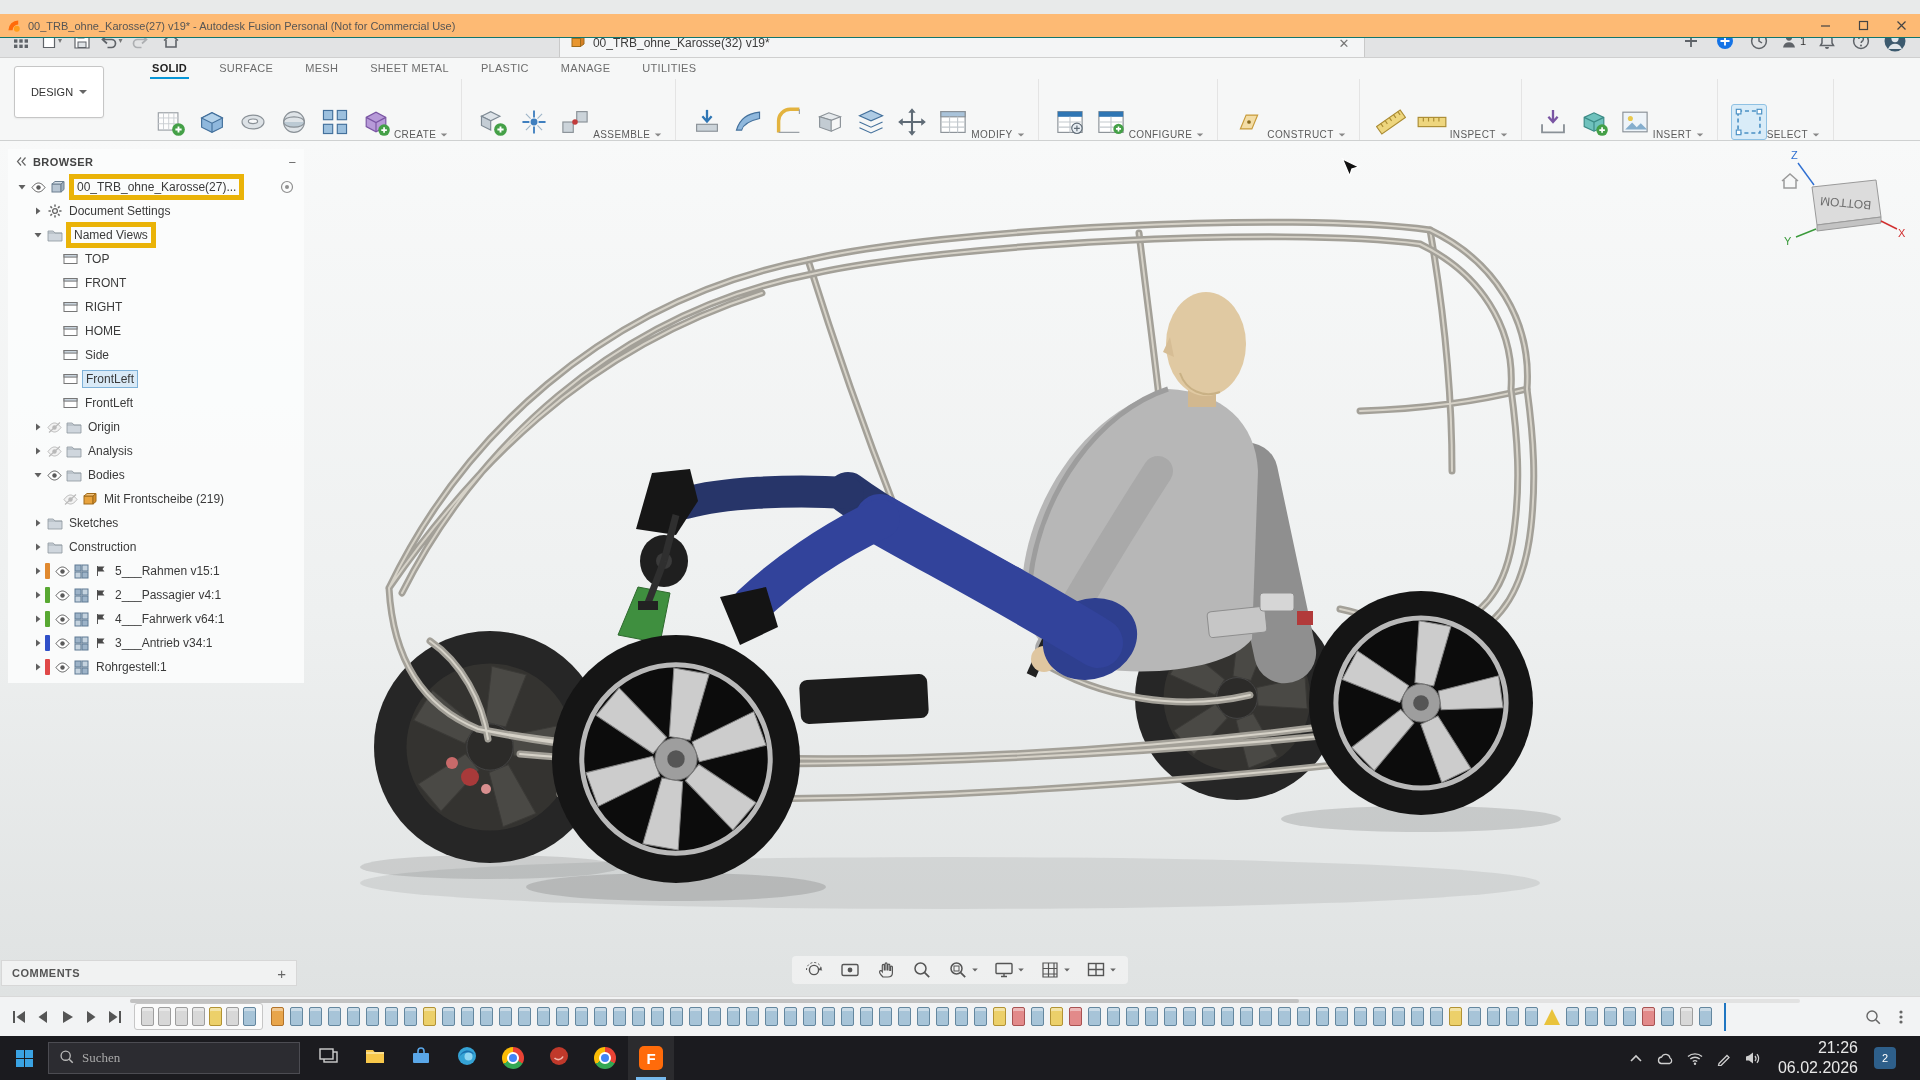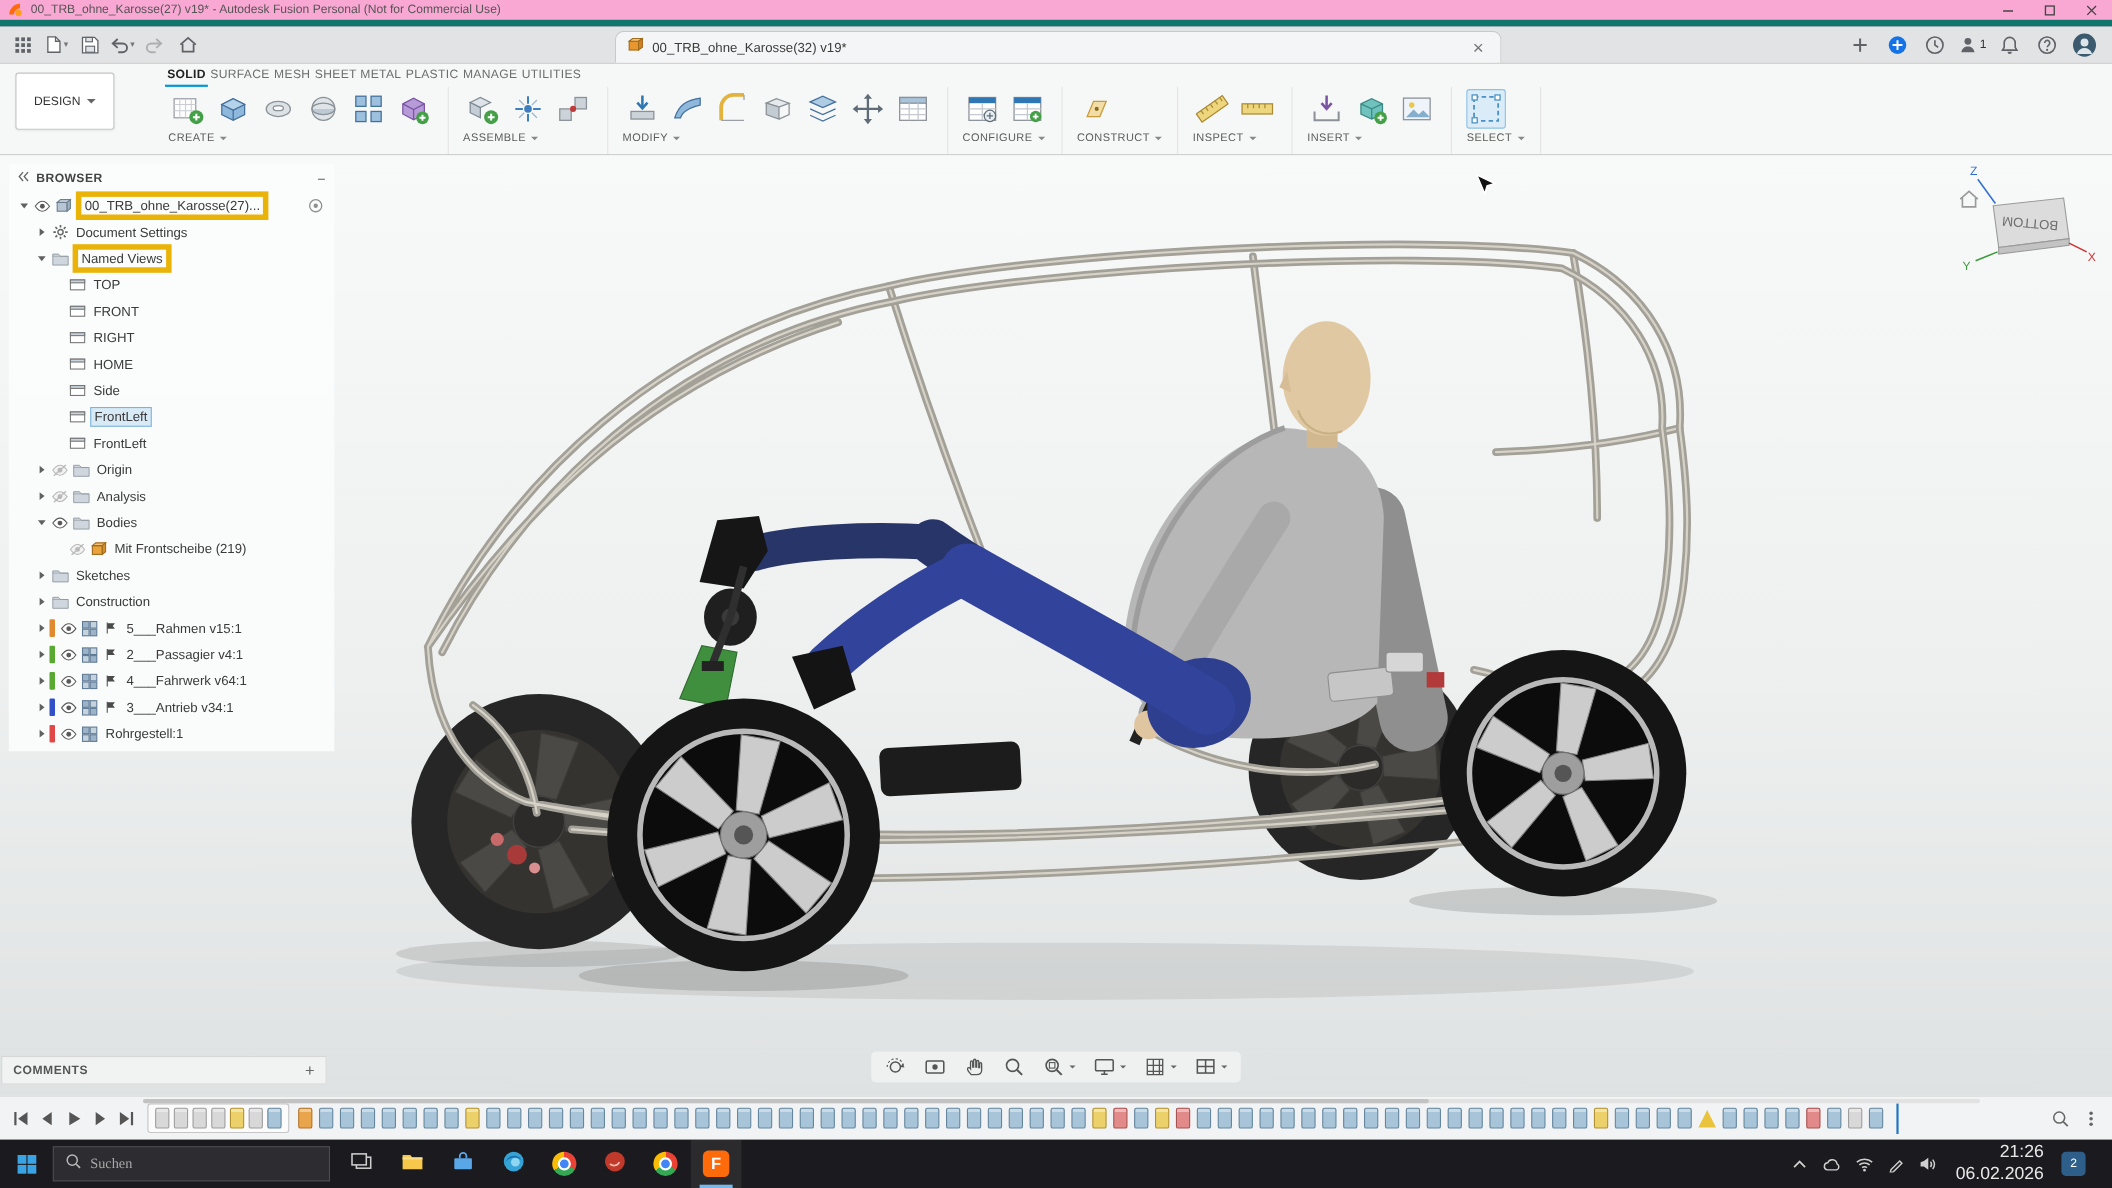--- a/index.html
+++ b/index.html
@@ -1,21 +1,21 @@
 <!DOCTYPE html>
 <html><head>
 <meta charset="utf-8">
 <style>
 *{margin:0;padding:0;box-sizing:border-box}
 html,body{width:1920px;height:1080px;overflow:hidden}
 body{font-family:"Liberation Sans",sans-serif;background:#000;-webkit-font-smoothing:antialiased}
 #app{position:relative;width:1920px;height:1080px;background:#e8eaea;overflow:hidden}
 
 
-.titlebar{position:absolute;top:0;left:0;right:0;height:24px;background:#f9a8d4;border-bottom:6px solid #0f766e;display:flex;align-items:center;padding-left:6px;z-index:60}
+.titlebar{position:absolute;top:14px;left:0;right:0;height:24px;background:#fdba74;border-bottom:1px solid #0f766e;display:flex;align-items:center;padding-left:6px;z-index:60}
 .titlebar .appico{width:16px;height:16px;display:flex;align-items:center;justify-content:center;margin-right:6px}
 .titlebar .ttext{font-size:11px;color:#555}
 .winctrl{margin-left:auto;display:flex;height:100%}
 .winctrl .wbtn{width:38px;height:100%;display:flex;align-items:center;justify-content:center;color:#444}
 
 
 .tabrow{position:absolute;top:24px;left:0;right:0;height:34px;background:#e2e3e4;border-bottom:1px solid #cfcfcf;display:flex;align-items:center;z-index:59}
 .lefttools{display:flex;align-items:center;gap:4px;padding:0 8px;width:262px}
 .tool{min-width:26px;height:26px;display:flex;align-items:center;justify-content:center;border-radius:3px;color:#5f6368}
 .tool.disabled{opacity:.4}
@@ -25,25 +25,25 @@
 .doctab .tlabel{font-size:12px;color:#3c3c3c;white-space:nowrap}
 .doctab .tclose{margin-left:auto;color:#777;font-size:13px;width:20px;text-align:center}
 .righttools{display:flex;align-items:center;gap:8px;padding:0 12px;margin-left:4px}
 .righttools .tool{position:relative}
 .count{font-size:11px;color:#333;margin-left:2px}
 
 
 .ribbon{position:absolute;top:58px;left:0;right:0;height:83px;background:#f6f7f7;border-bottom:1px solid #cfd1d1;z-index:58}
 .designbox{position:absolute;left:14px;top:8px;width:90px;height:52px;background:#fff;border:1px solid #c6c6c6;border-radius:3px;display:flex;align-items:center;justify-content:center;gap:6px;font-size:11px;color:#333;box-shadow:0 1px 2px rgba(0,0,0,.06)}
 .caret{width:0;height:0;border-left:4px solid transparent;border-right:4px solid transparent;border-top:4px solid #666}
-.ribbontabs{position:absolute;left:150px;top:0;height:21px;display:flex;align-items:center}
+.ribbontabs{position:absolute;left:150px;top:0;height:21px;display:flex;gap:28px;align-items:center}
 .rtab{font-size:11px;color:#6d6d6d;letter-spacing:.3px;height:100%;display:flex;align-items:center;border-bottom:2px solid transparent;padding:0 2px}
 .rtab.active{color:#222;border-bottom-color:#0696d7;font-weight:bold}
 .rgroups{position:absolute;left:140px;top:21px;bottom:0;display:flex}
-.rgroup{display:flex;flex-direction:column;align-items:flex-start;padding:2px 13px 0;border-right:1px solid #e4e4e4}
+.rgroup{display:flex;align-items:flex-end;padding:2px 13px 0;border-right:1px solid #e4e4e4}
 .rgicons{display:flex;gap:5px;align-items:center}
 .ribtn{width:36px;height:36px;display:flex;align-items:center;justify-content:center;border-radius:3px;border:1px solid transparent}
 .ribtn.hov{background:#d9ecf8;border-color:#8fc1e3}
 .rglabel{margin-top:3px;font-size:10px;color:#5b5b5b;letter-spacing:.4px;display:flex;align-items:center;gap:4px}
 .rglabel .caret{border-top-color:#888;transform:scale(.8)}
 .cursor-arrow{position:absolute;left:1341px;top:100px;z-index:200;pointer-events:none}
 
 
 .viewport{position:absolute;top:141px;left:0;right:0;height:855px;background:linear-gradient(#f8f9f9 0%,#eef0f0 55%,#dfe2e2 100%);overflow:hidden}
 #model{position:absolute;inset:0}

